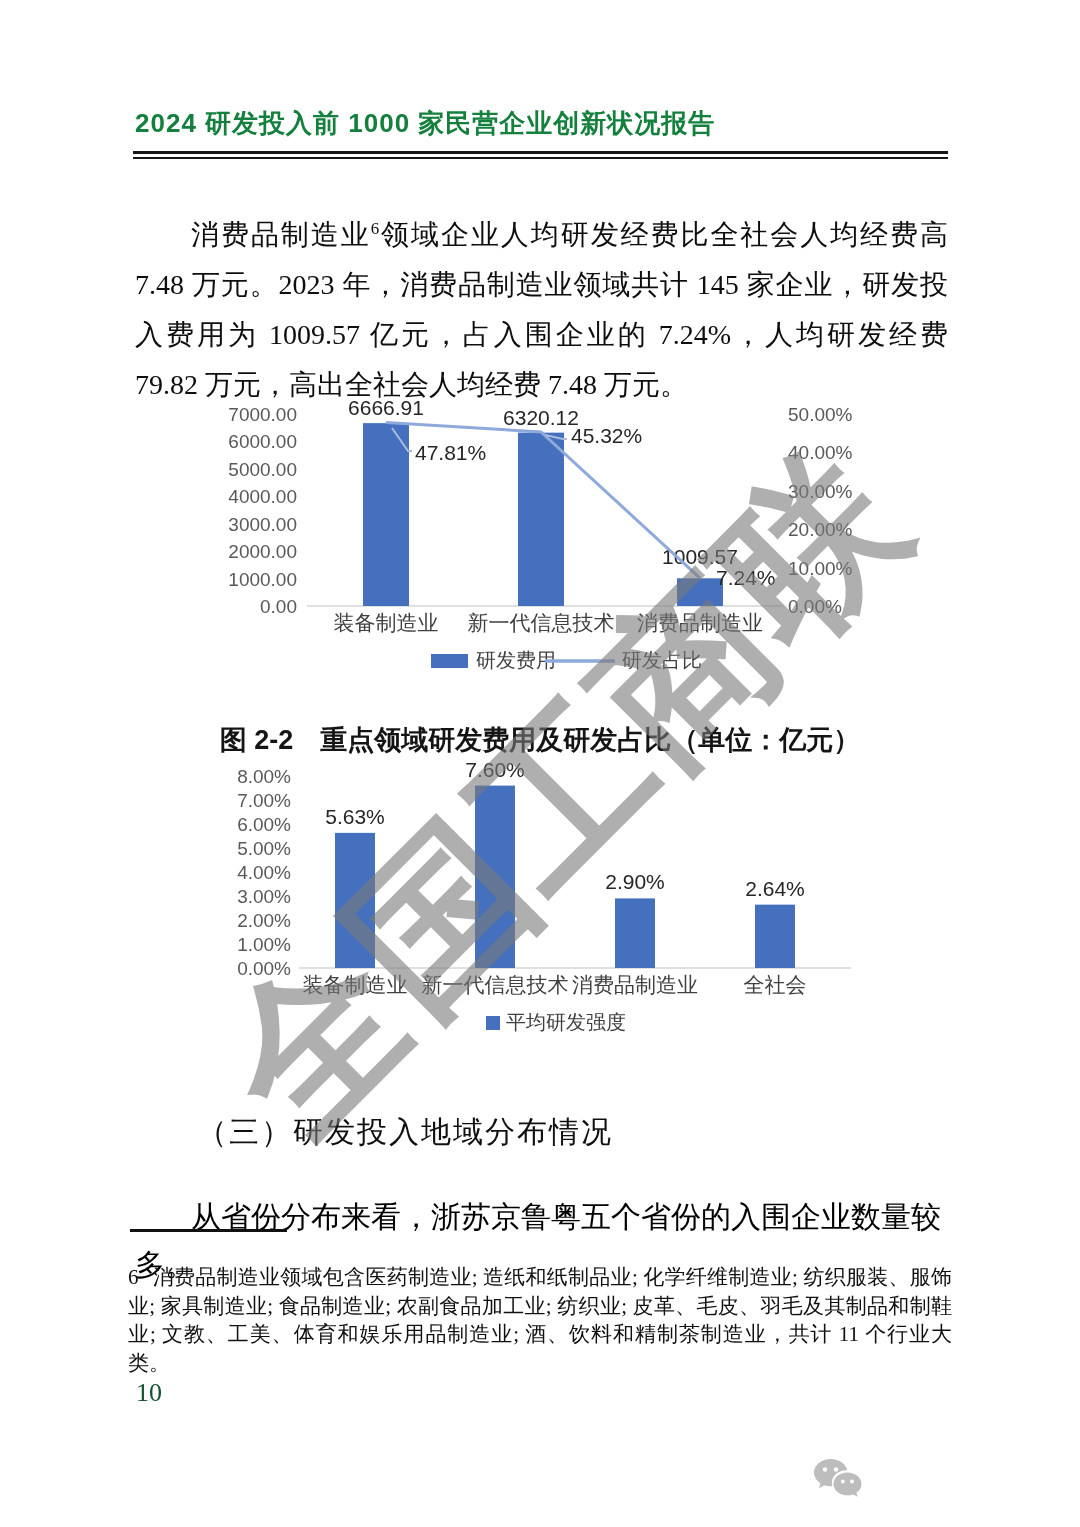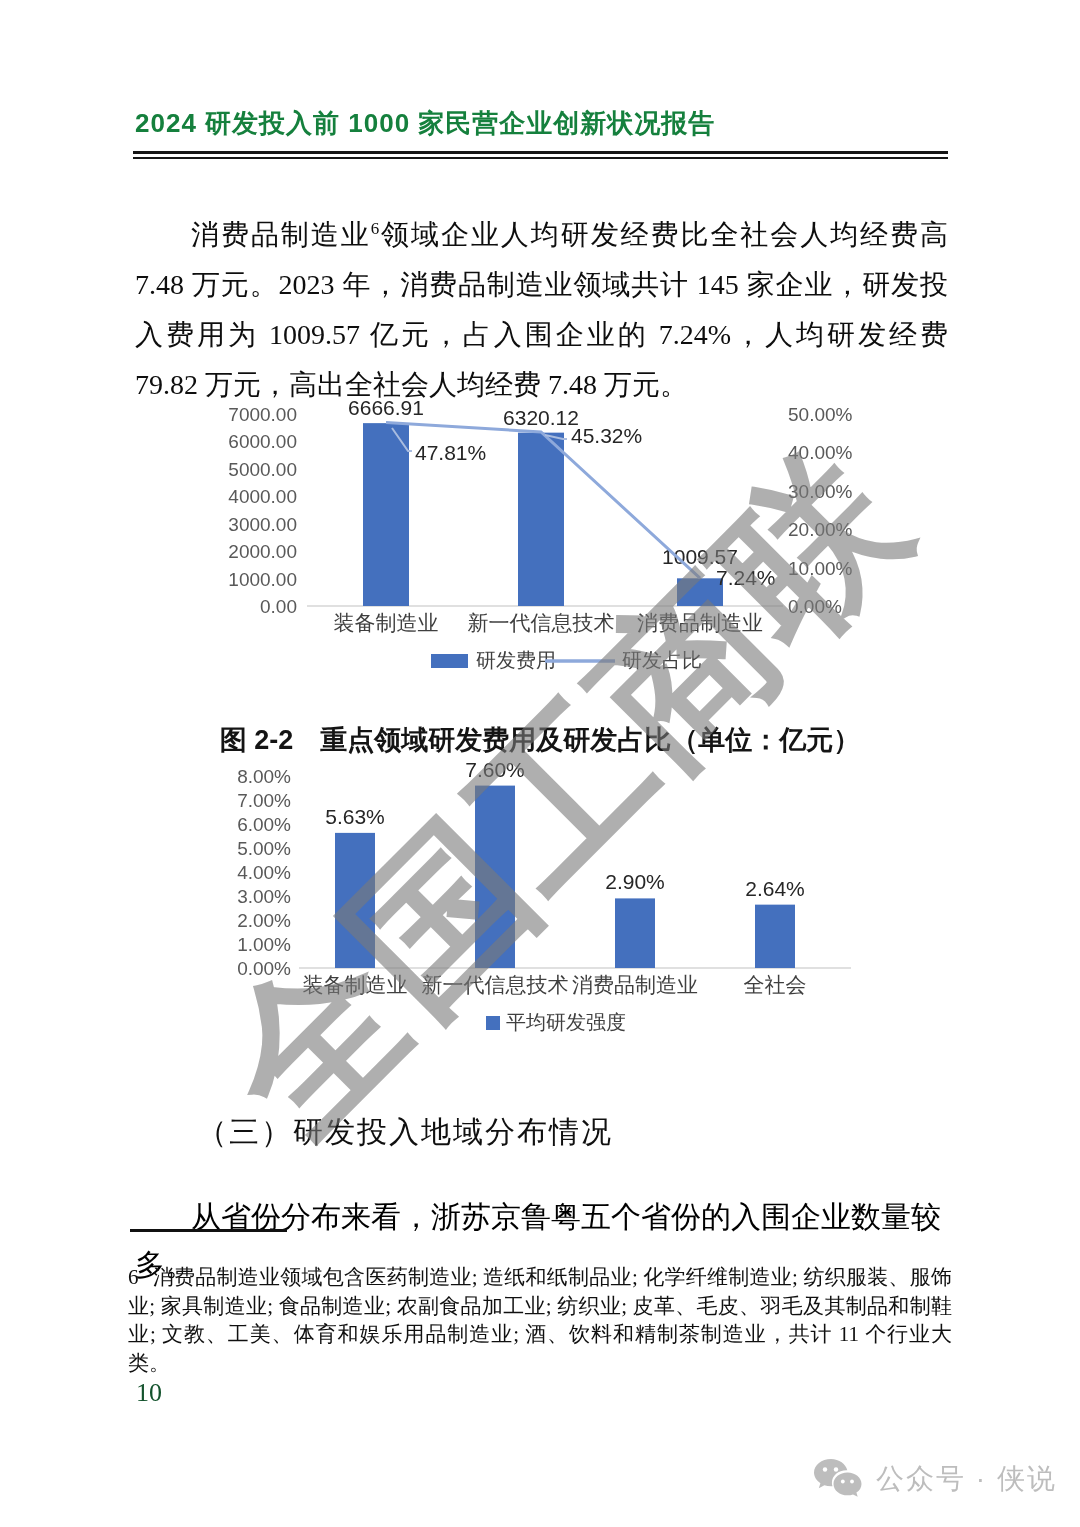--- a/index.html
+++ b/index.html
@@ -140,16 +140,15 @@
         </g>
         <g fill="#ffffff">
           <circle cx="13" cy="11.5" r="2.2"></circle>
             <circle cx="24" cy="11.5" r="2.2"></circle>
           <circle cx="30.8" cy="23.5" r="1.9"></circle>
             <circle cx="400" cy="23.5" r="1.9"></circle>
           <circle cx="40" cy="23.5" r="1.9"></circle>
         </g>
       </svg>
     </span>
-    <span>公众号 · 侠说</span>
   </div>
 
 </div>
 
 </body></html>

